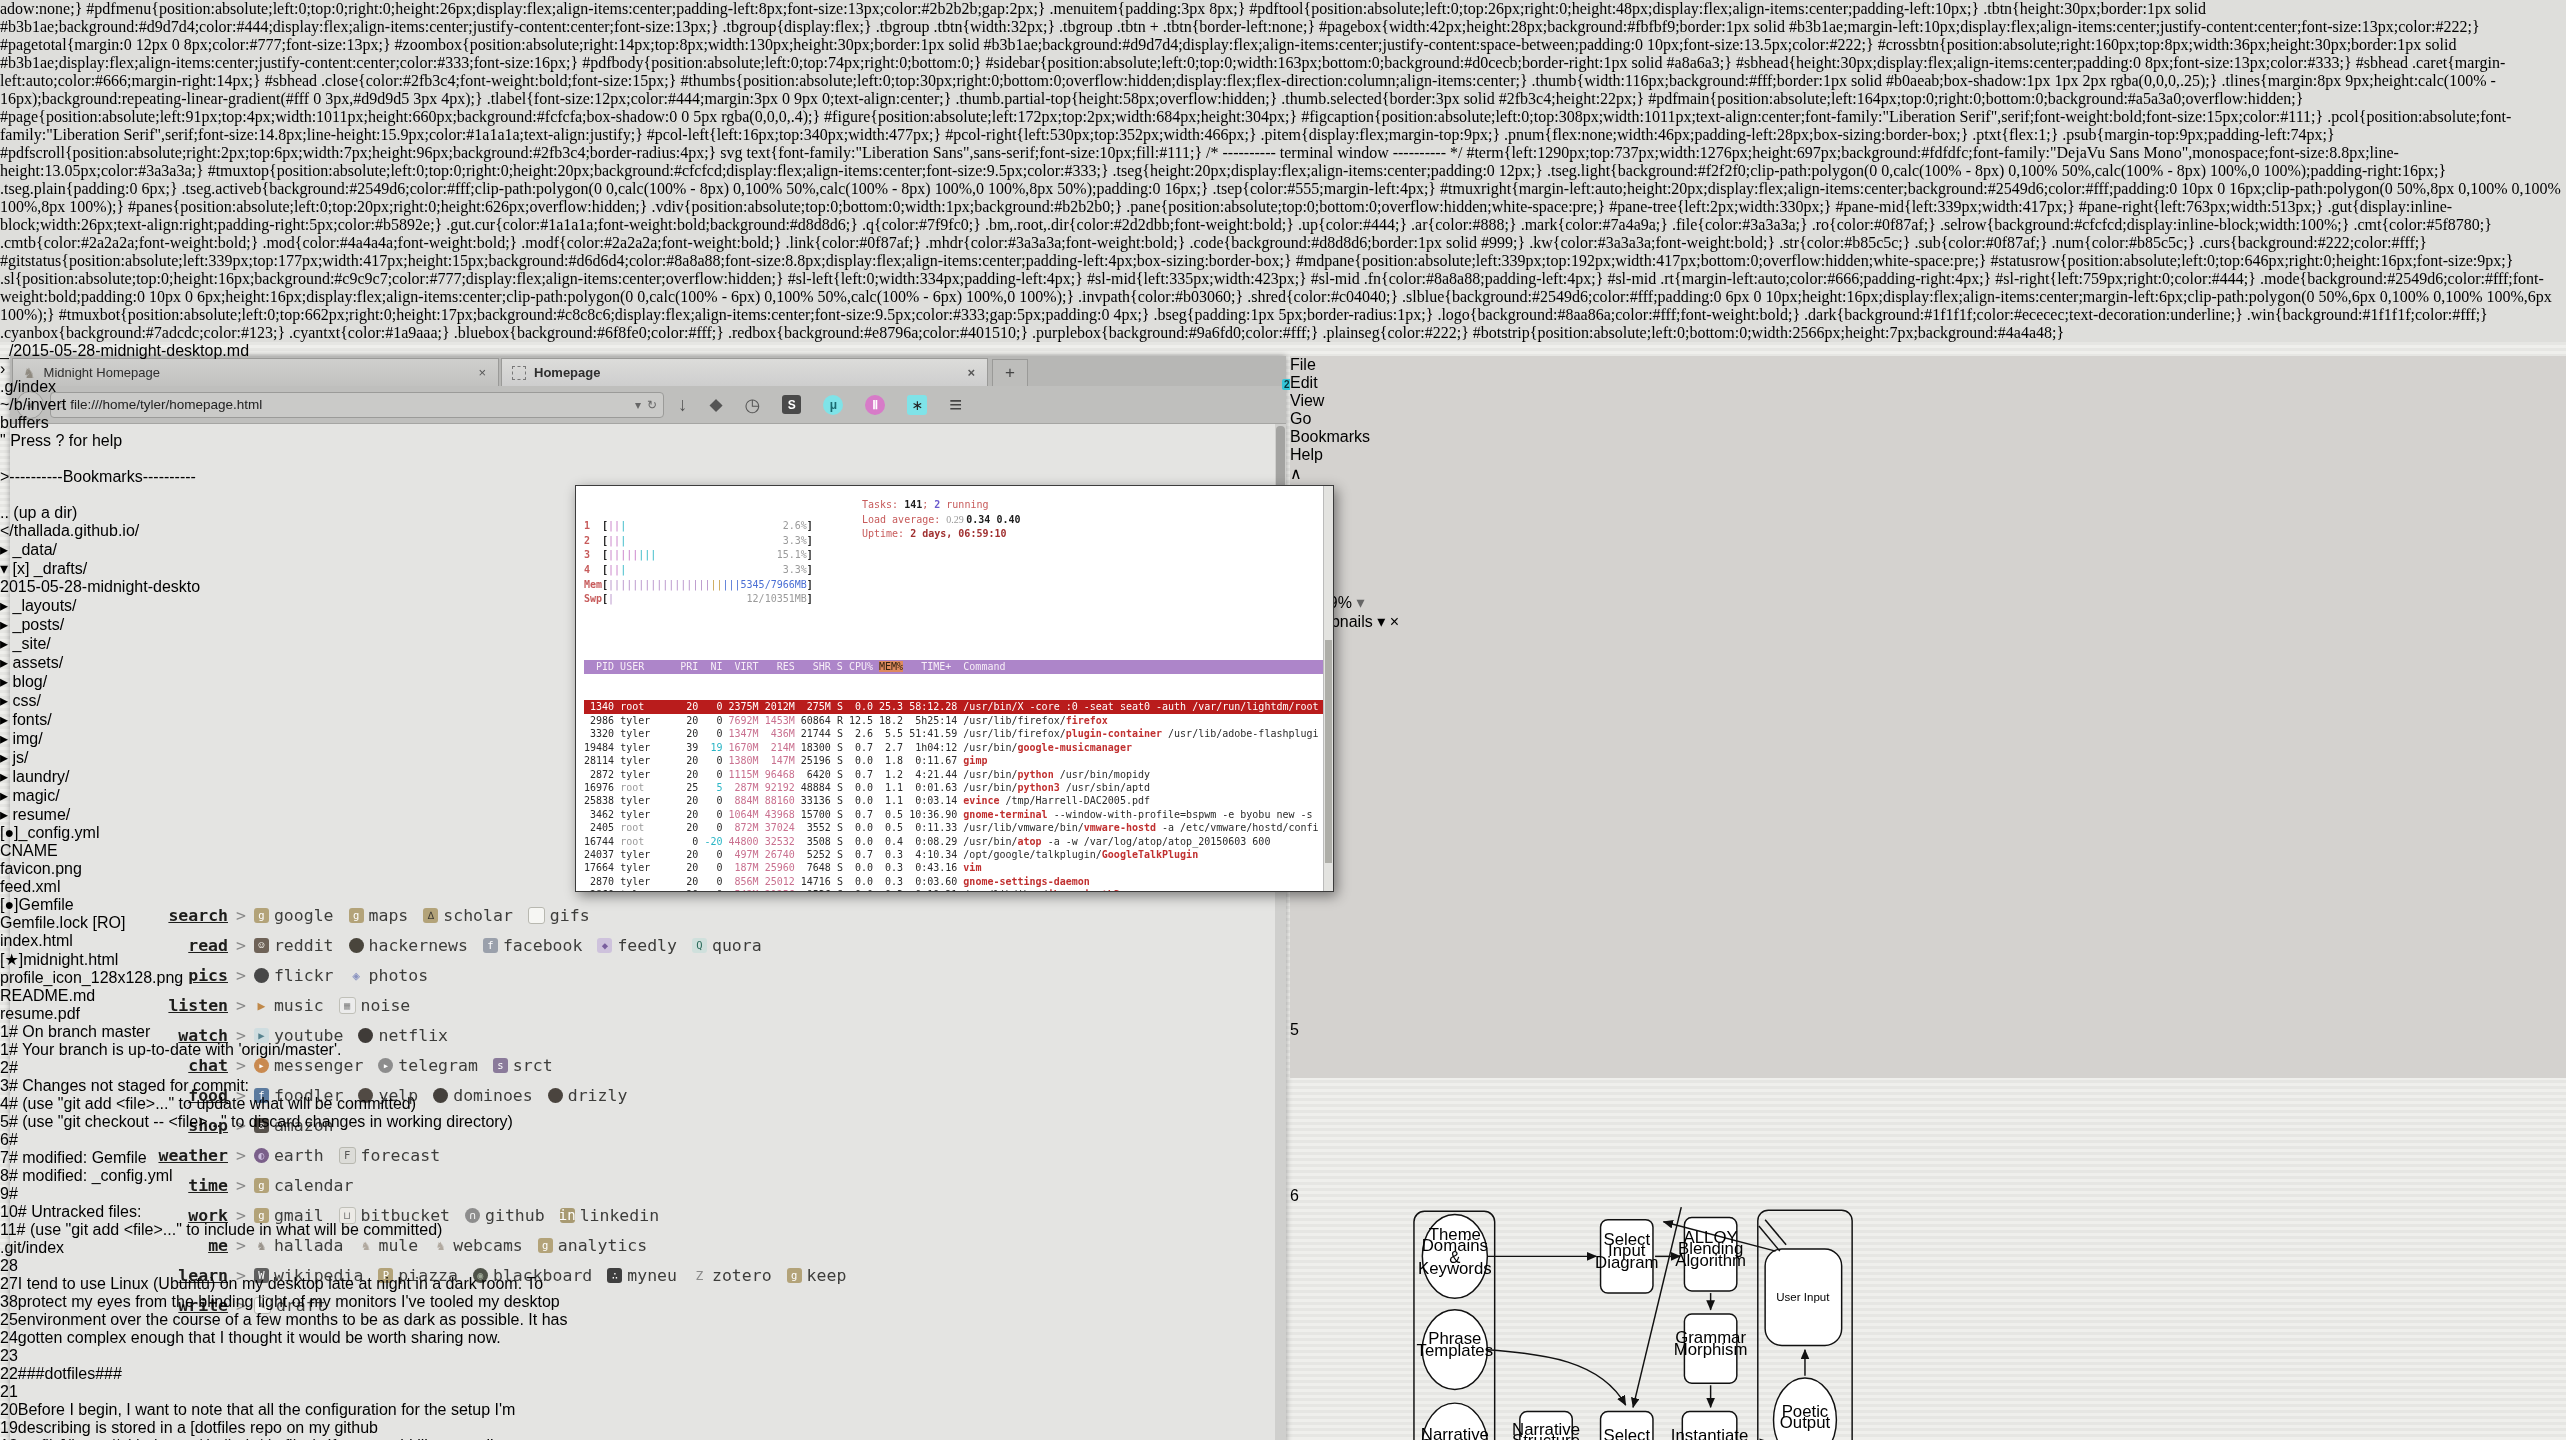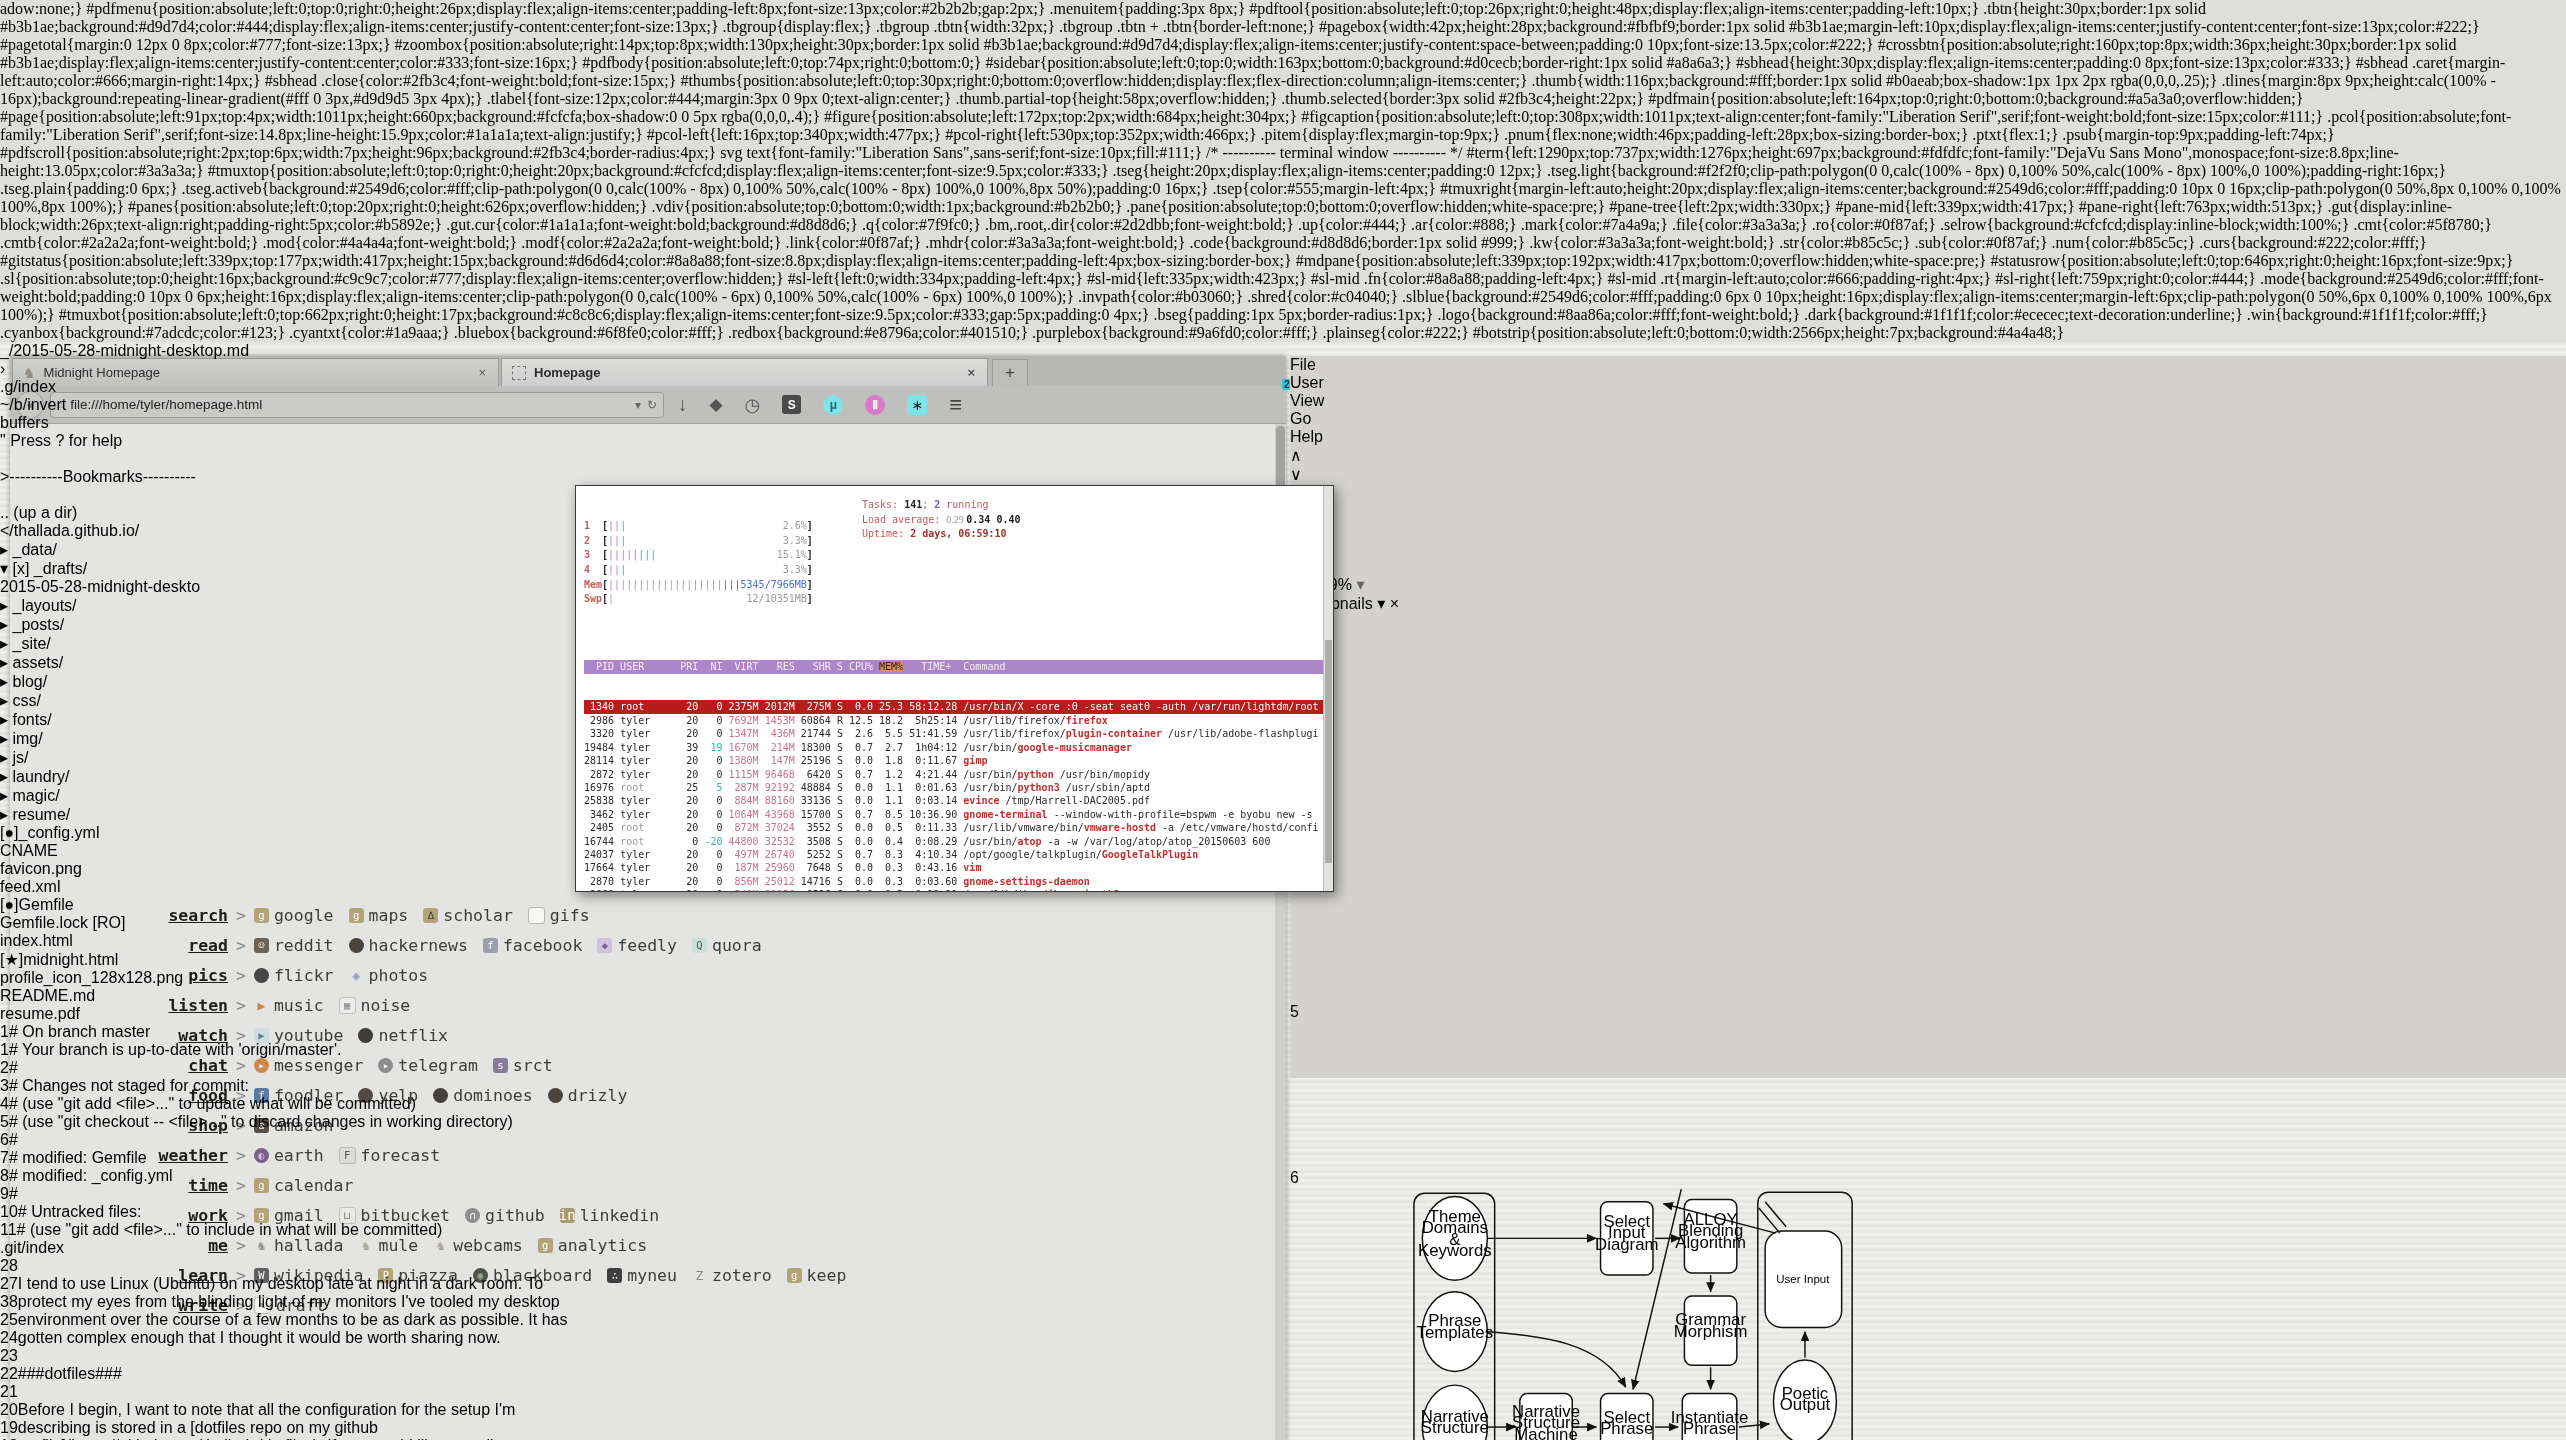--- a/index.html
+++ b/index.html
@@ -429,23 +429,24 @@
       </div>
     <div id="bscroll">
         <div class="thumb"></div>
       </div>
 
   </div>
 
   <div id="pdf" class="abs">
     <div id="pdfmenu">
         <div class="menuitem">File</div>
-        <div class="menuitem">User</div>
+        <div class="menuitem">Edit</div>
         <div class="menuitem">View</div>
         <div class="menuitem">Go</div>
+        <div class="menuitem">Bookmarks</div>
         <div class="menuitem">Help</div>
       </div>
     <div id="pdftool">
       <div class="tbgroup">
         <div class="tbtn">∧</div>
         <div class="tbtn">∨</div>
       </div>
       <div id="pagebox">7</div>
       <div id="pagetotal">of 11</div>
       <div class="tbgroup">

